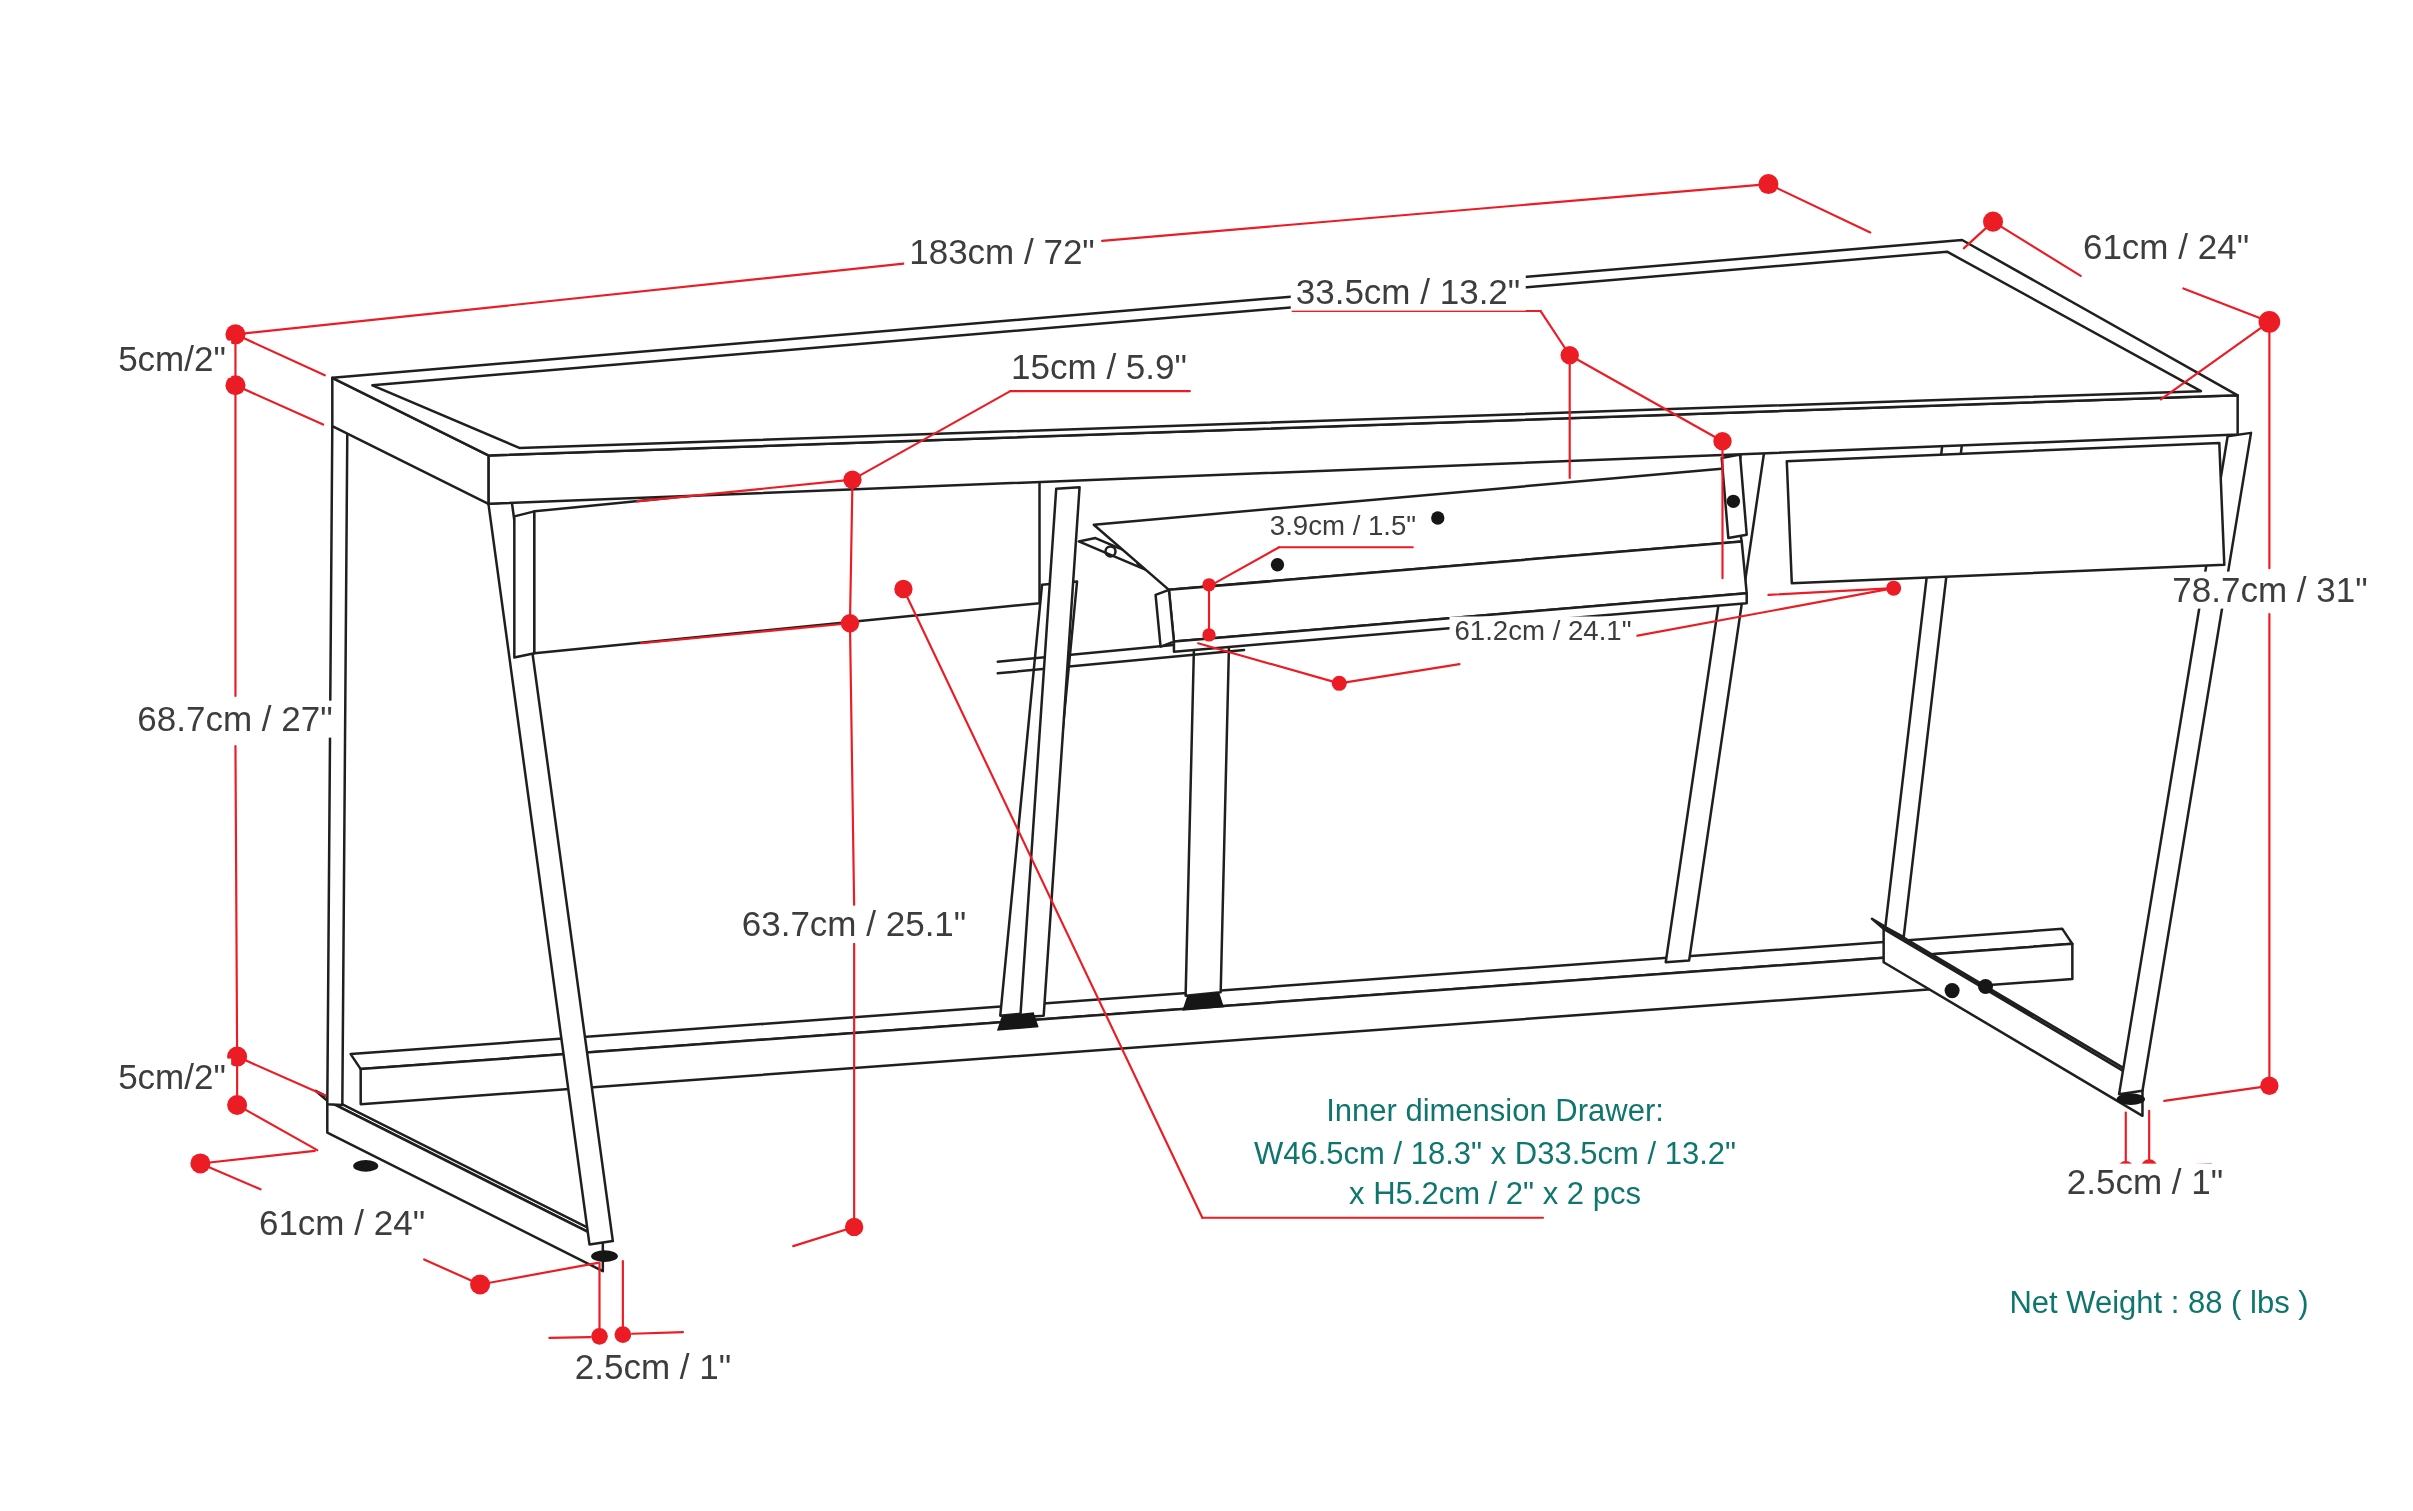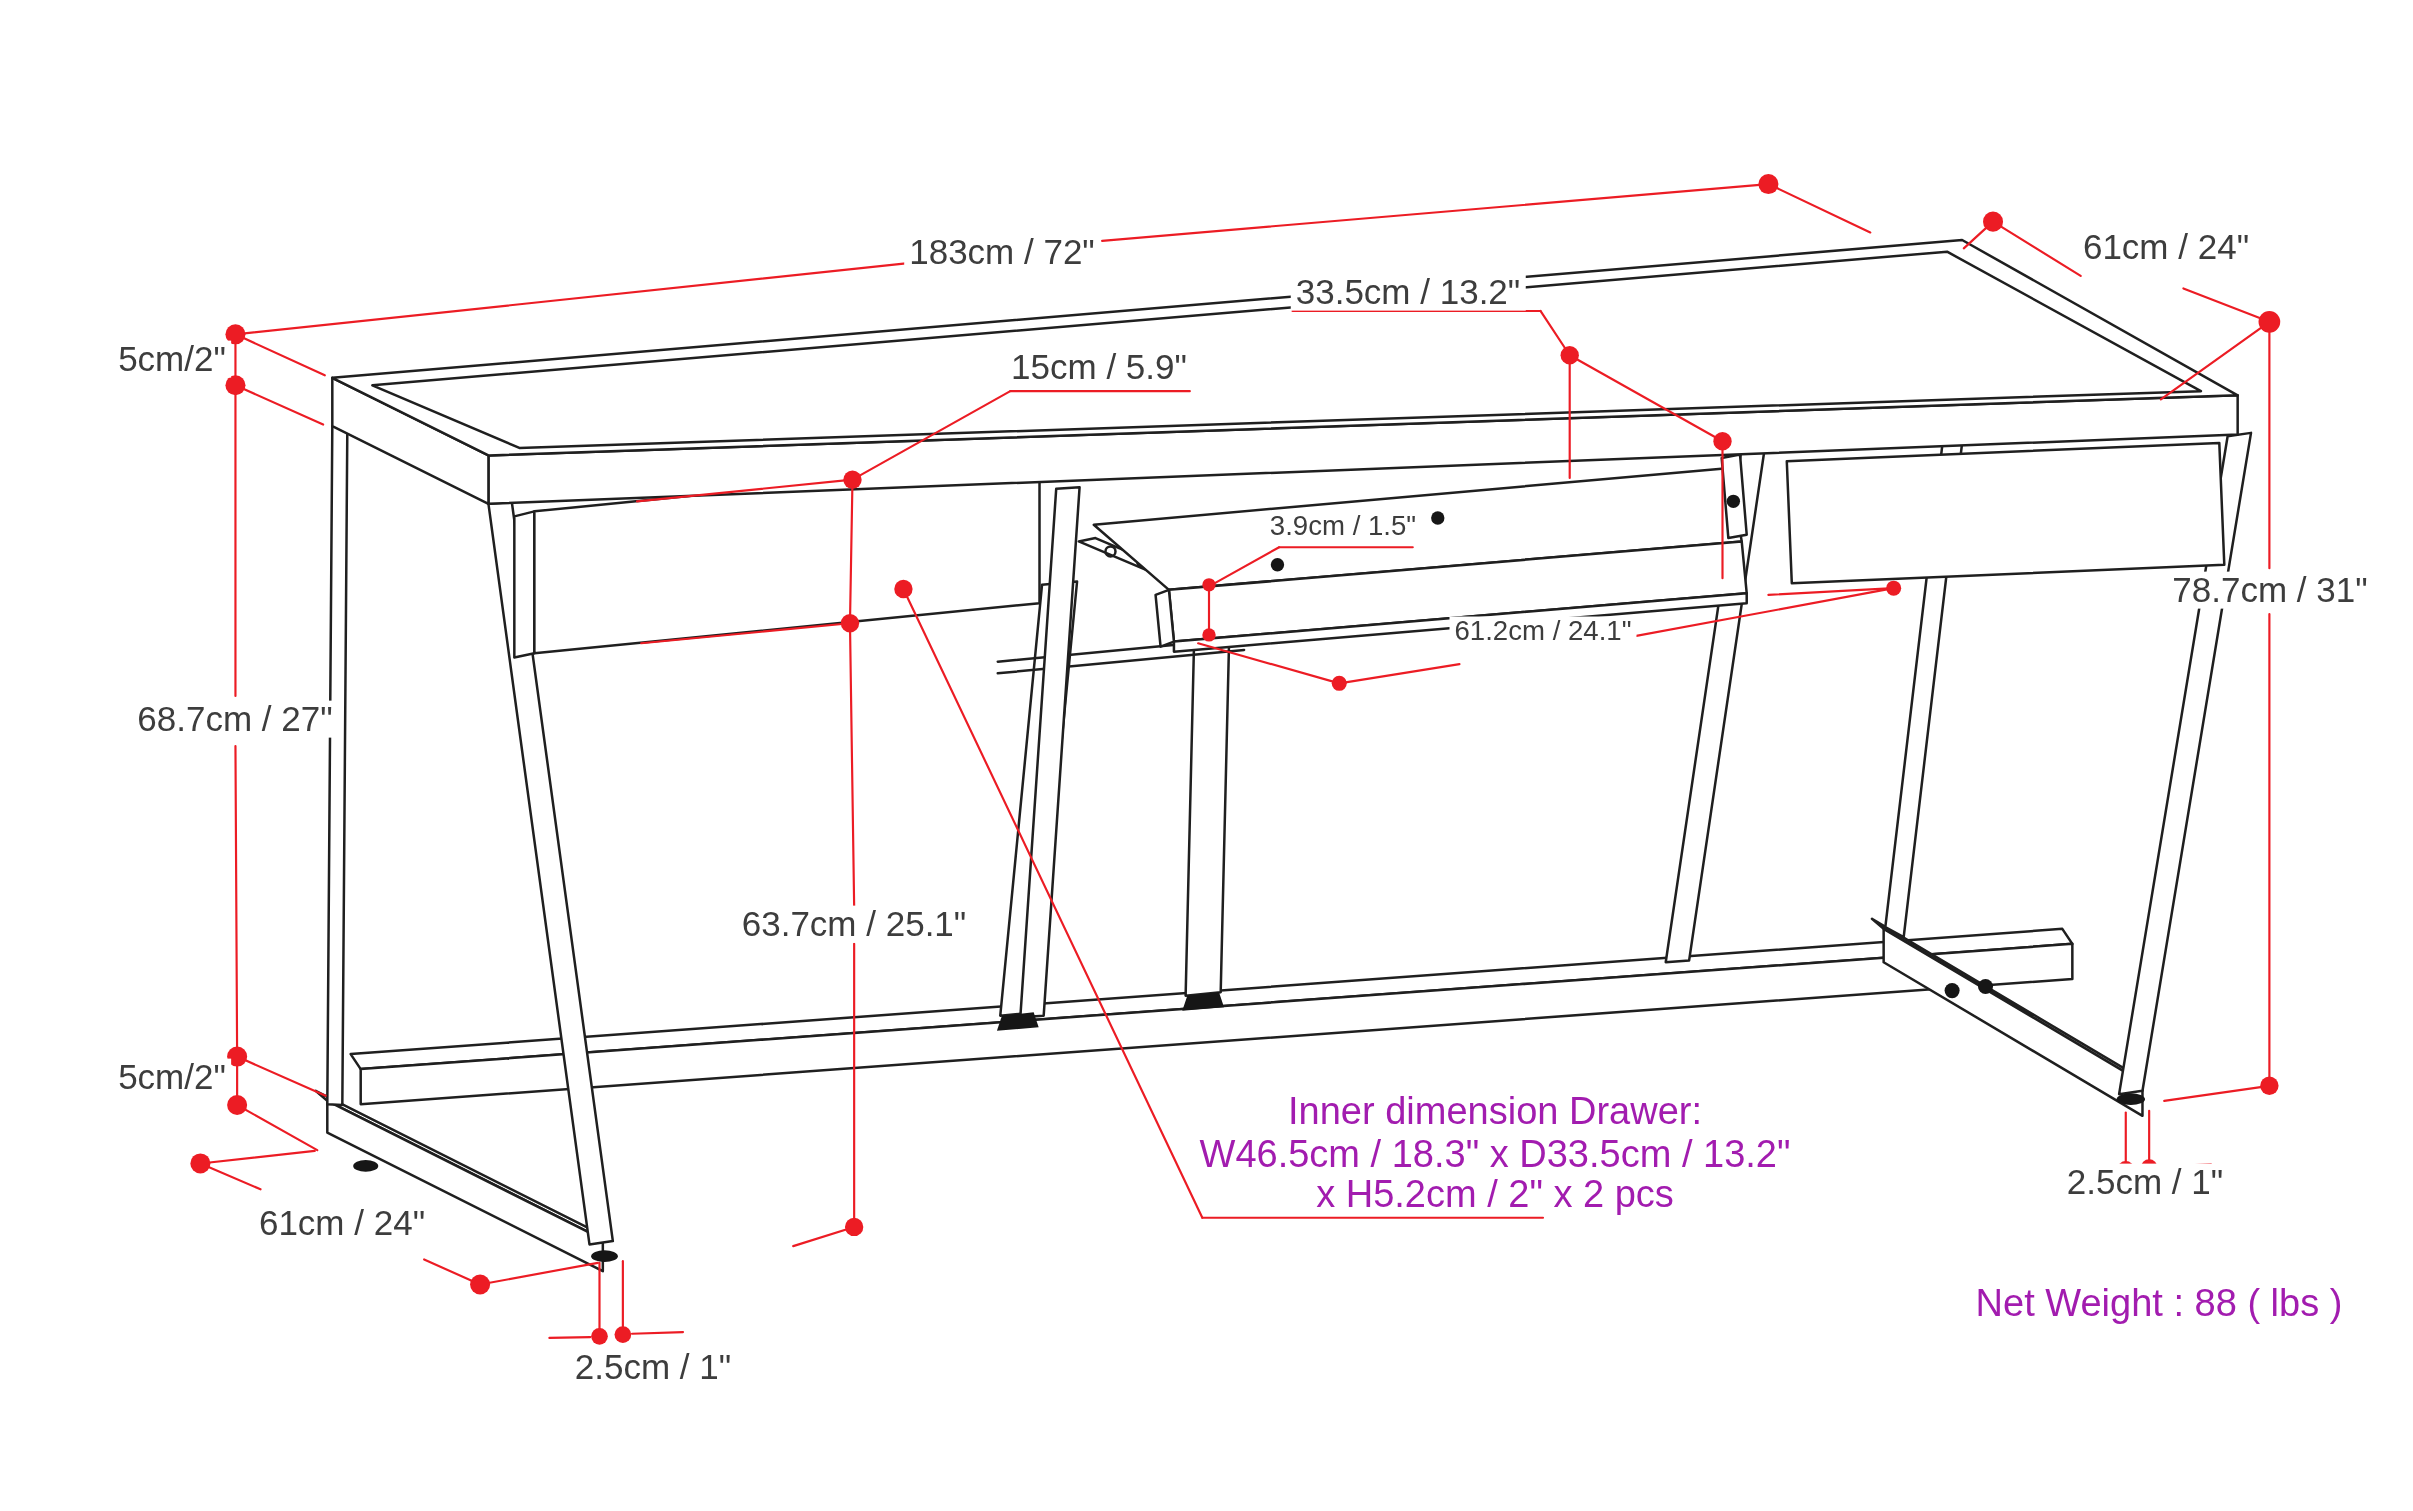--- a/index.html
+++ b/index.html
@@ -19,22 +19,22 @@
     white-space:nowrap;
     letter-spacing:0px;
     background:#ffffff;
     padding:0 5px;
     line-height:1.05;
   }
   .dim-label.small{font-size:27.6px;}
   .note-line{
     position:absolute;
     transform:translate(-50%,-50%);
-    color:#a21caf;
-    font-size:38px;
+    color:#0f766e;
+    font-size:31px;
     white-space:nowrap;
   }
 </style>
 </head>
 <body>
 
 <div class="stage">
 
   <svg width="2413" height="1512" viewBox="0 0 2890 1810">
 

